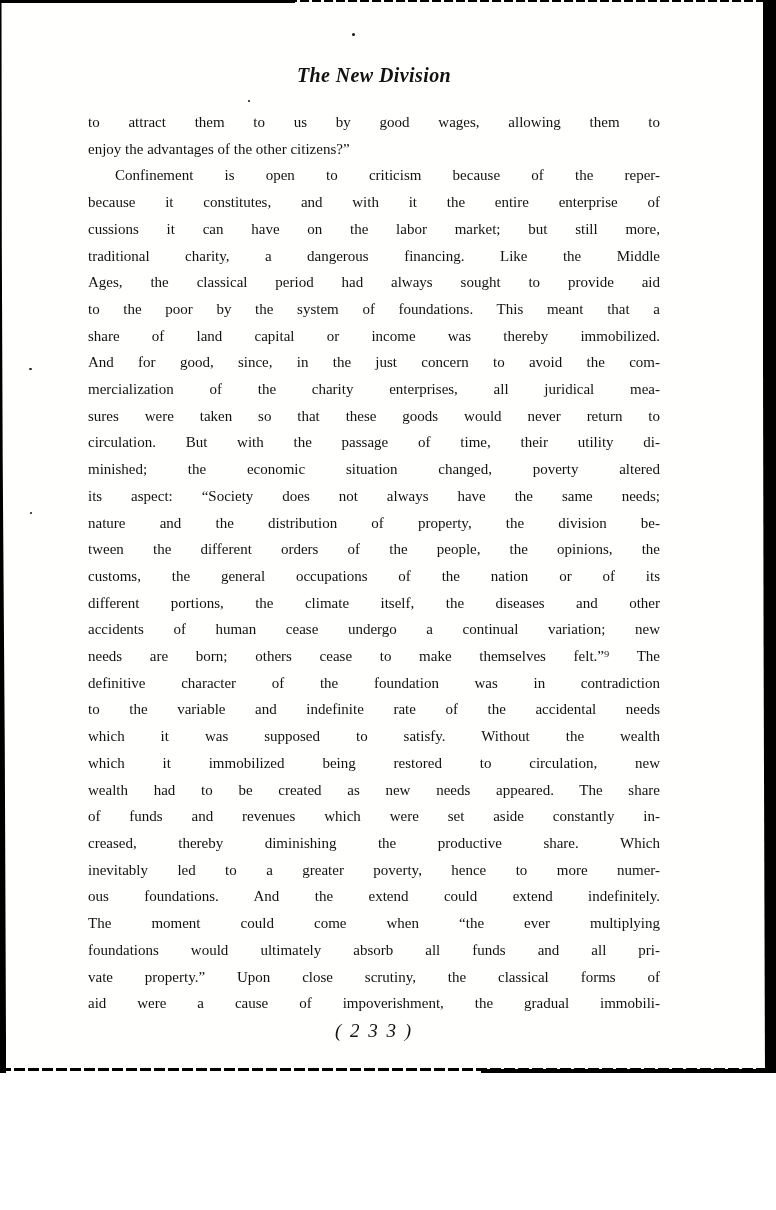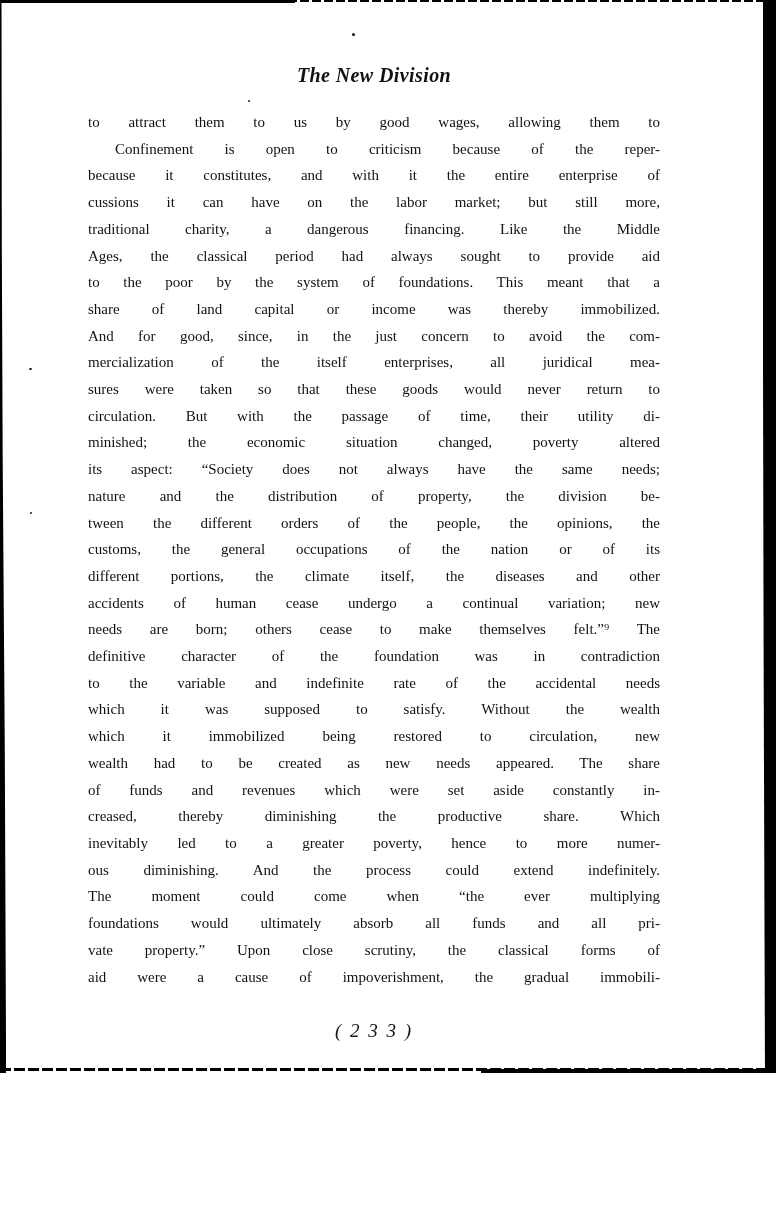--- a/index.html
+++ b/index.html
@@ -107,48 +107,49 @@
   <div class="speck" style="left:352px; top:33px; width:3px; height:3px;"></div>
   <div class="speck" style="left:248px; top:100px; width:2px; height:2px;"></div>
   <div class="speck" style="left:29px; top:368px; width:3px; height:2px;"></div>
   <div class="speck" style="left:30px; top:512px; width:2px; height:2px;"></div>
   <div class="speck" style="left:527px; top:1155px; width:3px; height:3px;"></div>
 
   <div class="running-head">The New Division</div>
 
   <div class="text-block">
       <div class="line just">to attract them to us by good wages, allowing them to</div>
+      <div class="line">enjoy the advantages of the other citizens?”</div>
       <div class="line just indent">Confinement is open to criticism because of the reper-</div>
       <div class="line just">because it constitutes, and with it the entire enterprise of</div>
       <div class="line just">cussions it can have on the labor market; but still more,</div>
       <div class="line just">traditional charity, a dangerous financing. Like the Middle</div>
       <div class="line just">Ages, the classical period had always sought to provide aid</div>
       <div class="line just">to the poor by the system of foundations. This meant that a</div>
       <div class="line just">share of land capital or income was thereby immobilized.</div>
       <div class="line just">And for good, since, in the just concern to avoid the com-</div>
-      <div class="line just">mercialization of the itself enterprises, all juridical mea-</div>
+      <div class="line just">mercialization of the charity enterprises, all juridical mea-</div>
       <div class="line just">sures were taken so that these goods would never return to</div>
       <div class="line just">circulation. But with the passage of time, their utility di-</div>
       <div class="line just">minished; the economic situation changed, poverty altered</div>
       <div class="line just">its aspect: “Society does not always have the same needs;</div>
       <div class="line just">nature and the distribution of property, the division be-</div>
       <div class="line just">tween the different orders of the people, the opinions, the</div>
       <div class="line just">customs, the general occupations of the nation or of its</div>
       <div class="line just">different portions, the climate itself, the diseases and other</div>
       <div class="line just">accidents of human cease undergo a continual variation; new</div>
       <div class="line just">needs are born; others cease to make themselves felt.”⁹ The</div>
       <div class="line just">definitive character of the foundation was in contradiction</div>
       <div class="line just">to the variable and indefinite rate of the accidental needs</div>
       <div class="line just">which it was supposed to satisfy. Without the wealth</div>
       <div class="line just">which it immobilized being restored to circulation, new</div>
       <div class="line just">wealth had to be created as new needs appeared. The share</div>
       <div class="line just">of funds and revenues which were set aside constantly in-</div>
       <div class="line just">creased, thereby diminishing the productive share. Which</div>
       <div class="line just">inevitably led to a greater poverty, hence to more numer-</div>
-      <div class="line just">ous diminishing. And the process could extend indefinitely.</div>
+      <div class="line just">ous foundations. And the extend could extend indefinitely.</div>
       <div class="line just">The moment could come when “the ever multiplying</div>
       <div class="line just">foundations would ultimately absorb all funds and all pri-</div>
       <div class="line just">vate property.” Upon close scrutiny, the classical forms of</div>
       <div class="line just">aid were a cause of impoverishment, the gradual immobili-</div>
     </div>
 
   <div class="folio">( 2 3 3 )</div>
 
 </div>
 

